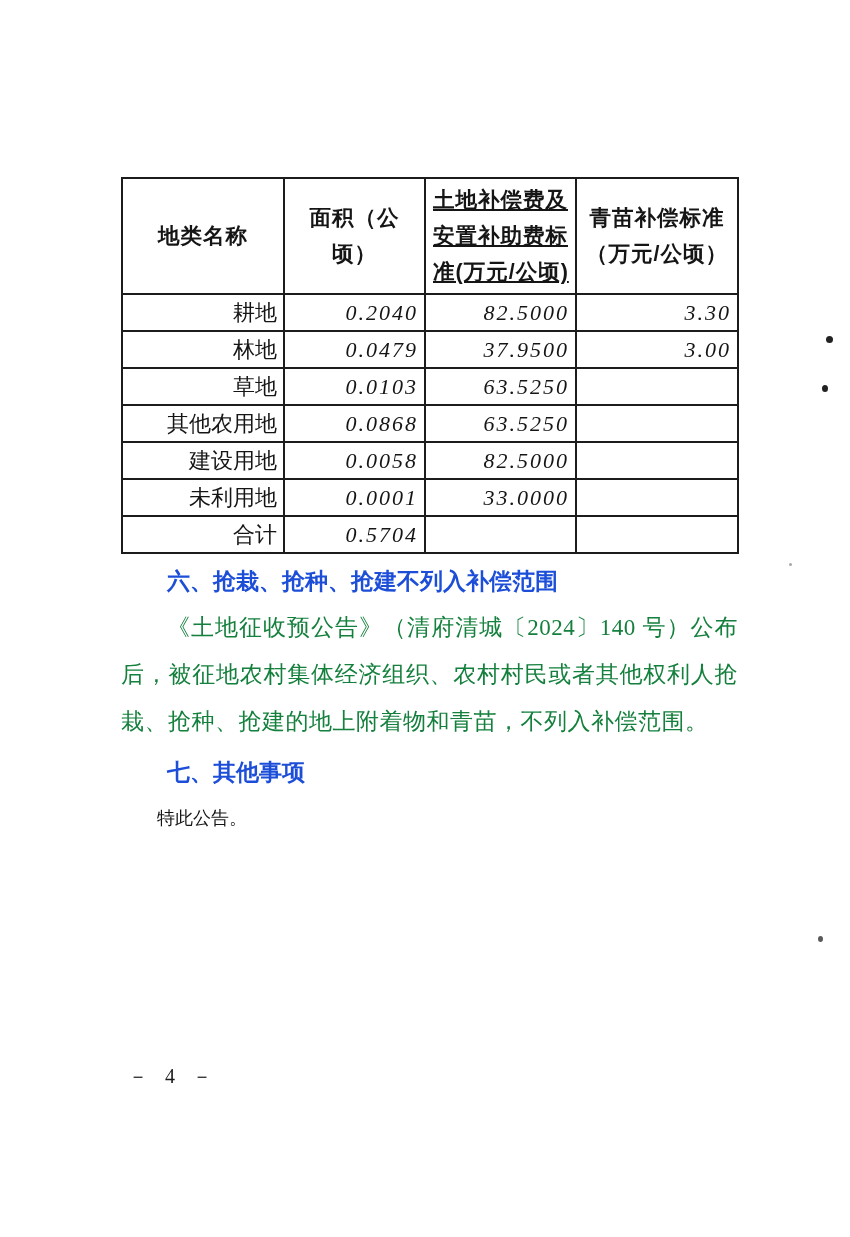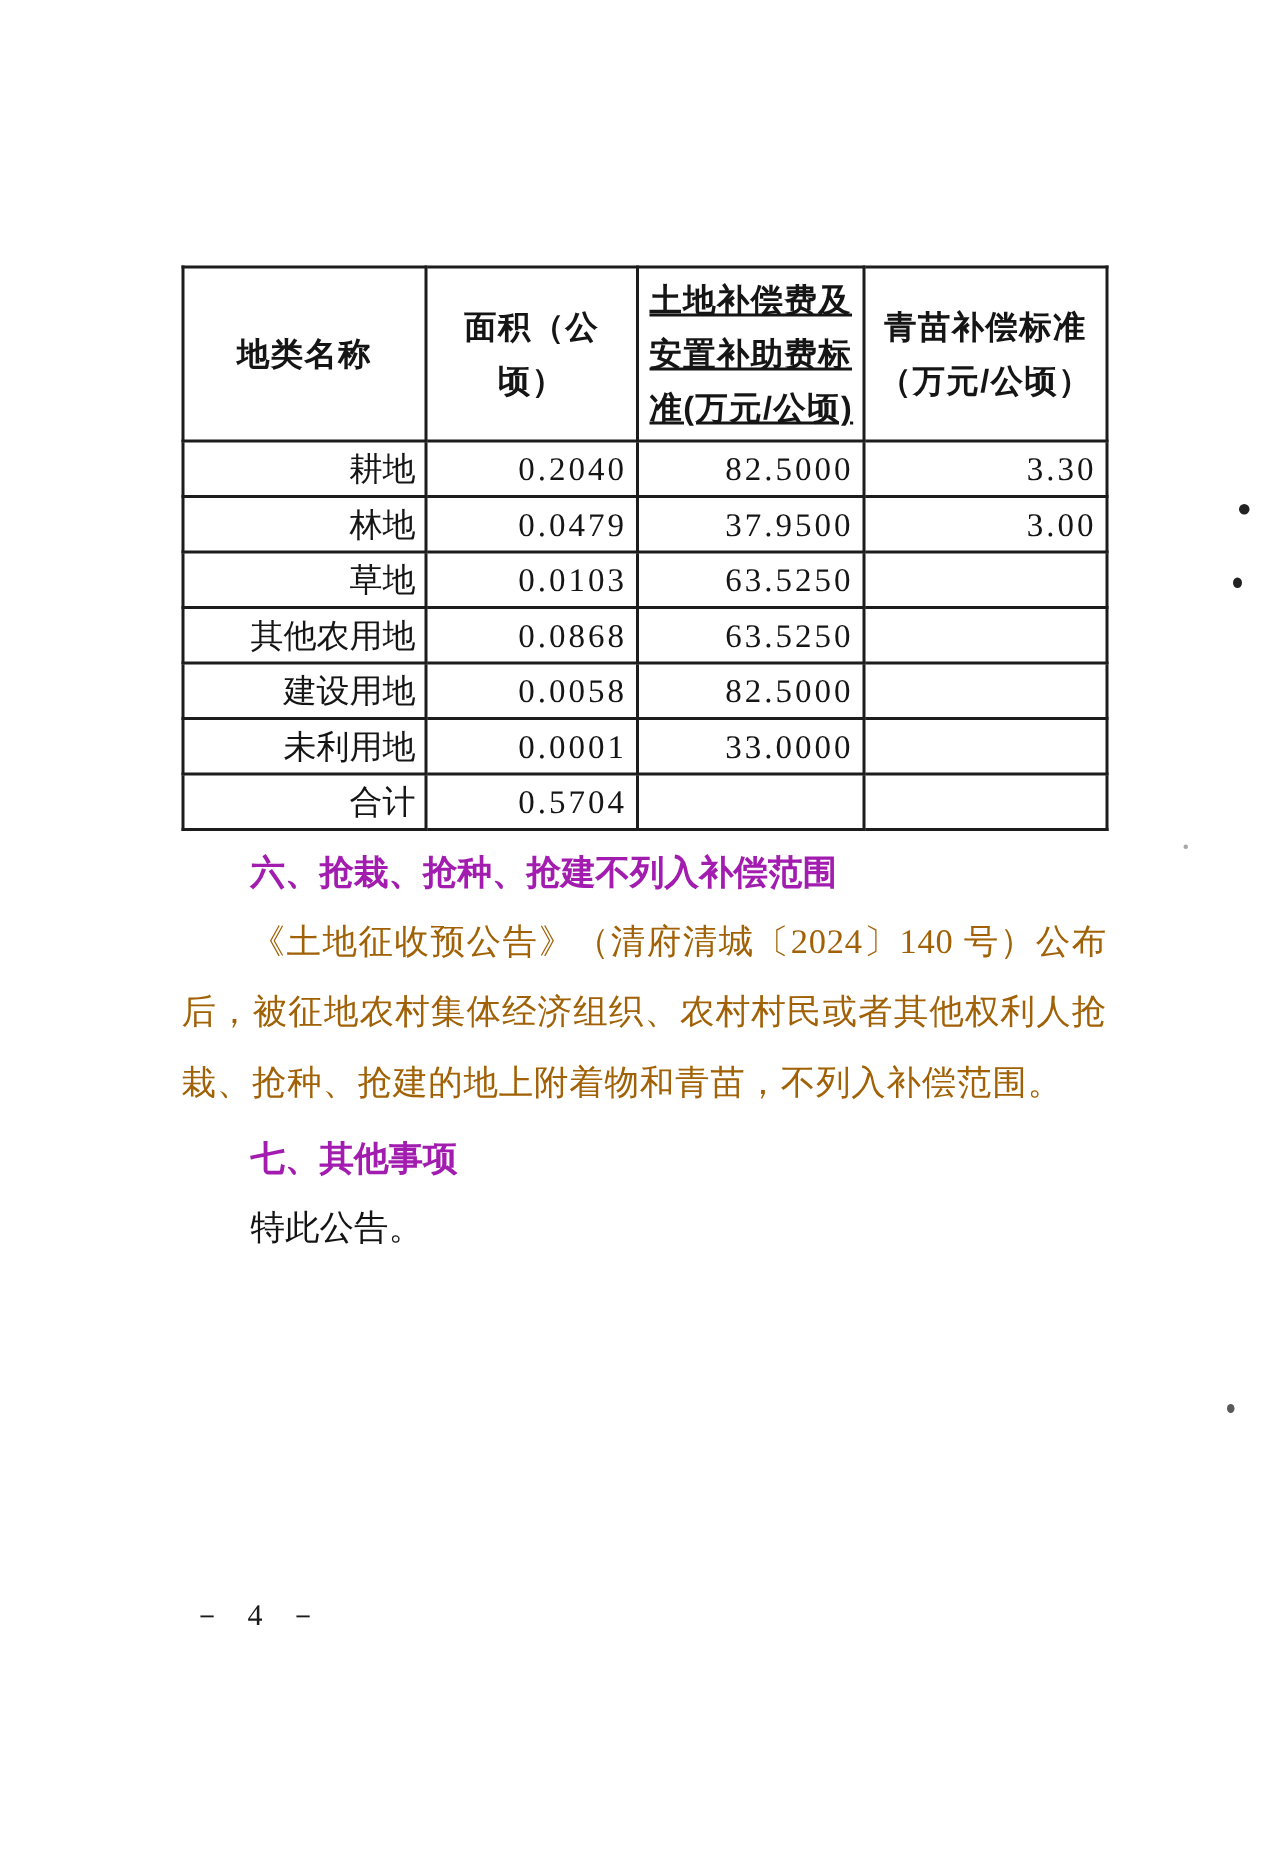--- a/index.html
+++ b/index.html
@@ -50,45 +50,45 @@
     line-height: 36px;
     letter-spacing: 1px;
   }
   table.comp-table th.wrap-left { text-align: left; padding: 0 4px 0 7px; text-decoration: underline; }
   table.comp-table td {
     height: 35px;
     line-height: 35px;
     white-space: nowrap;
     text-align: right;
   }
-  td.num { letter-spacing: 2px; }
+  td.num { letter-spacing: 2px; font-style: italic; }
   
   .section-heading {
     margin: 0;
     padding-top: 4px;
     text-indent: 2em;
     font-family: "Liberation Sans", sans-serif;
     font-weight: 700;
     font-size: 23px;
     line-height: 46px;
-    color: #a21caf;
+    color: #1d4ed8;
   }
   .para {
     margin: 0;
     text-indent: 2em;
     text-align: justify;
     font-size: 23px;
     line-height: 47px;
     letter-spacing: 0.5px;
-    color: #a16207;
+    color: #15803d;
   }
   .closing {
     margin: 0;
     text-indent: 2em;
-    font-size: 23px;
+    font-size: 18px;
     line-height: 47px;
     color: #141414;
   }
   
   .page-number {
     position: absolute;
     left: 128px;
     top: 1063px;
     font-size: 20px;
     letter-spacing: 6px;

